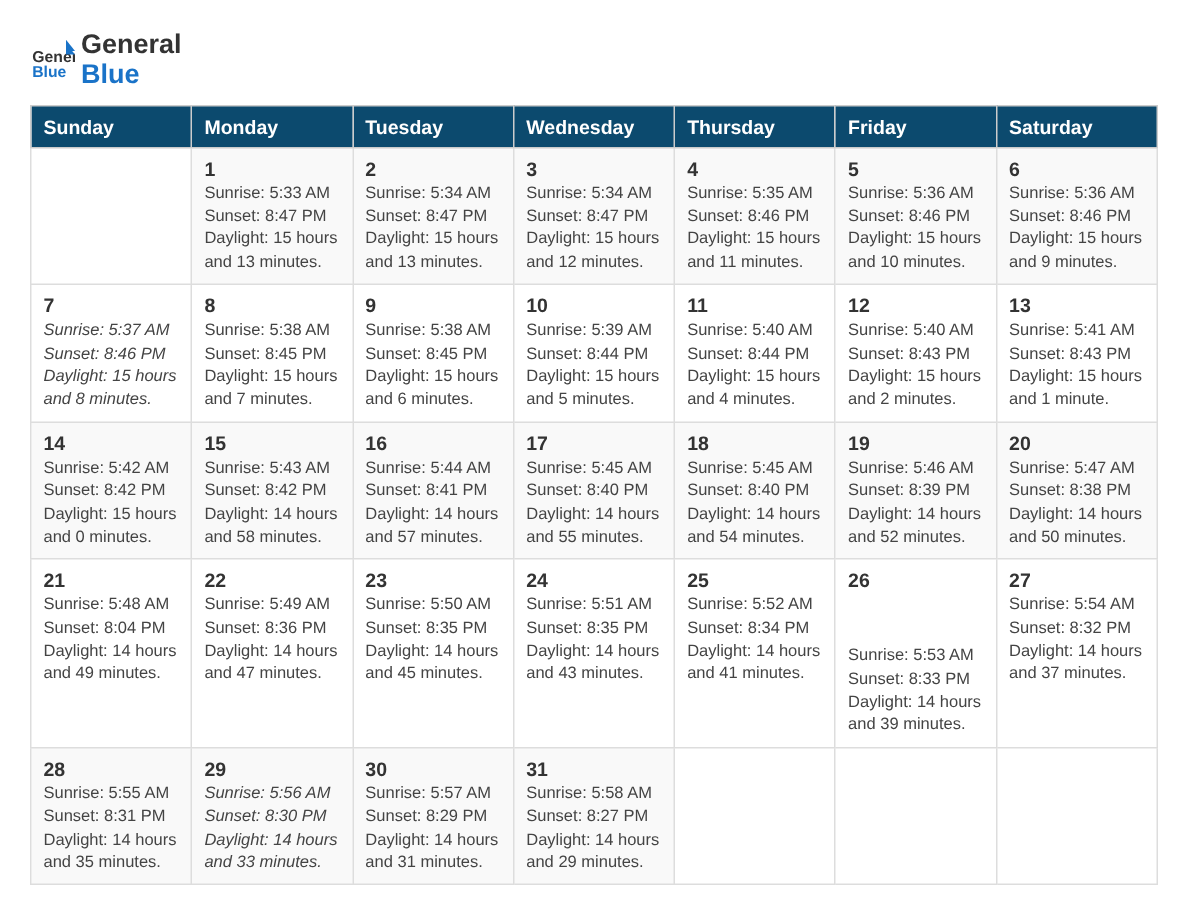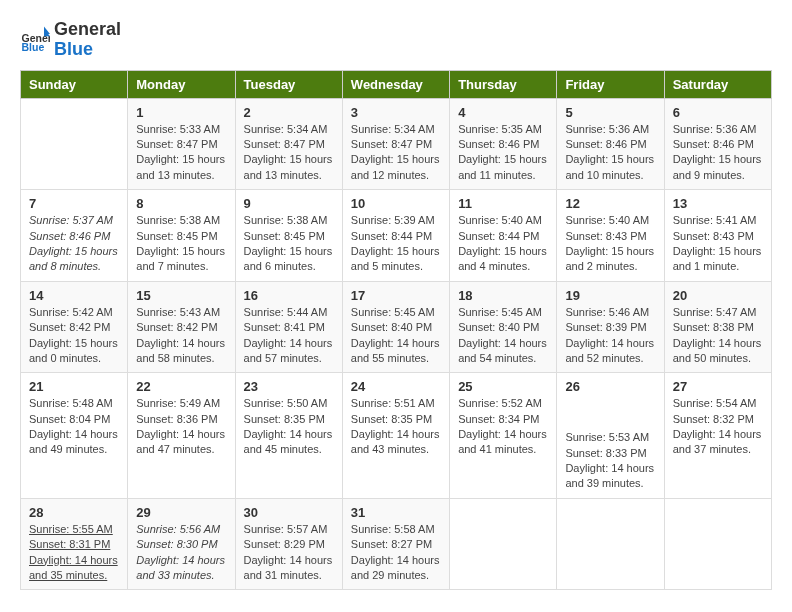--- a/index.html
+++ b/index.html
@@ -45,21 +45,21 @@
     .location-title {
       font-size: 15px;
       color: #555;
     }
     table {
       width: 100%;
       border-collapse: collapse;
       table-layout: fixed;
     }
     thead tr th {
-      background-color: #4d7c0f;
+      background-color: #0c4a6e;
       color: white;
       text-align: left;
       padding: 6px 8px;
       font-size: 13px;
       font-weight: bold;
       border: 1px solid #ccc;
     }
     tbody tr td {
       vertical-align: top;
       padding: 6px 8px;
@@ -317,21 +317,21 @@
           <span class="day-number">27</span>
           <div class="day-info" style="white-space: pre-line;">Sunrise: 5:54 AM
 Sunset: 8:32 PM
 Daylight: 14 hours
 and 37 minutes.</div>
         </td>
       </tr>
       <tr>
         <td>
           <span class="day-number">28</span>
-          <div class="day-info" style="white-space: pre-line; text-decoration: underline;">Sunrise: 5:55 AM
+          <div class="day-info" style="white-space: pre-line;">Sunrise: 5:55 AM
 Sunset: 8:31 PM
 Daylight: 14 hours
 and 35 minutes.</div>
         </td>
         <td>
           <span class="day-number">29</span>
           <div class="day-info" style="white-space: pre-line; font-style: italic;">Sunrise: 5:56 AM
 Sunset: 8:30 PM
 Daylight: 14 hours
 and 33 minutes.</div>

